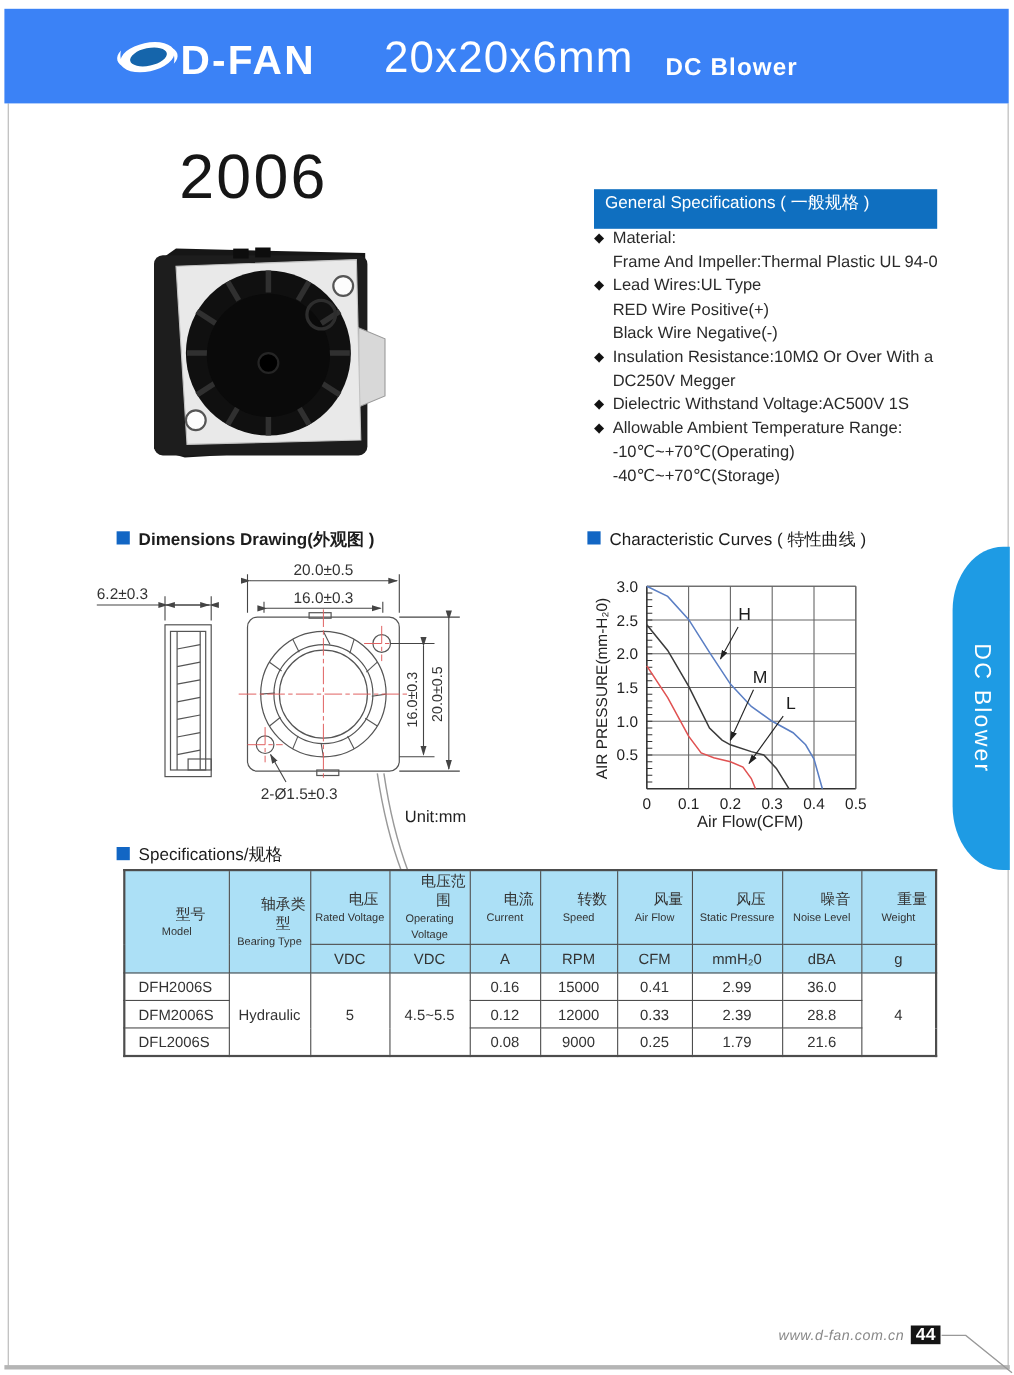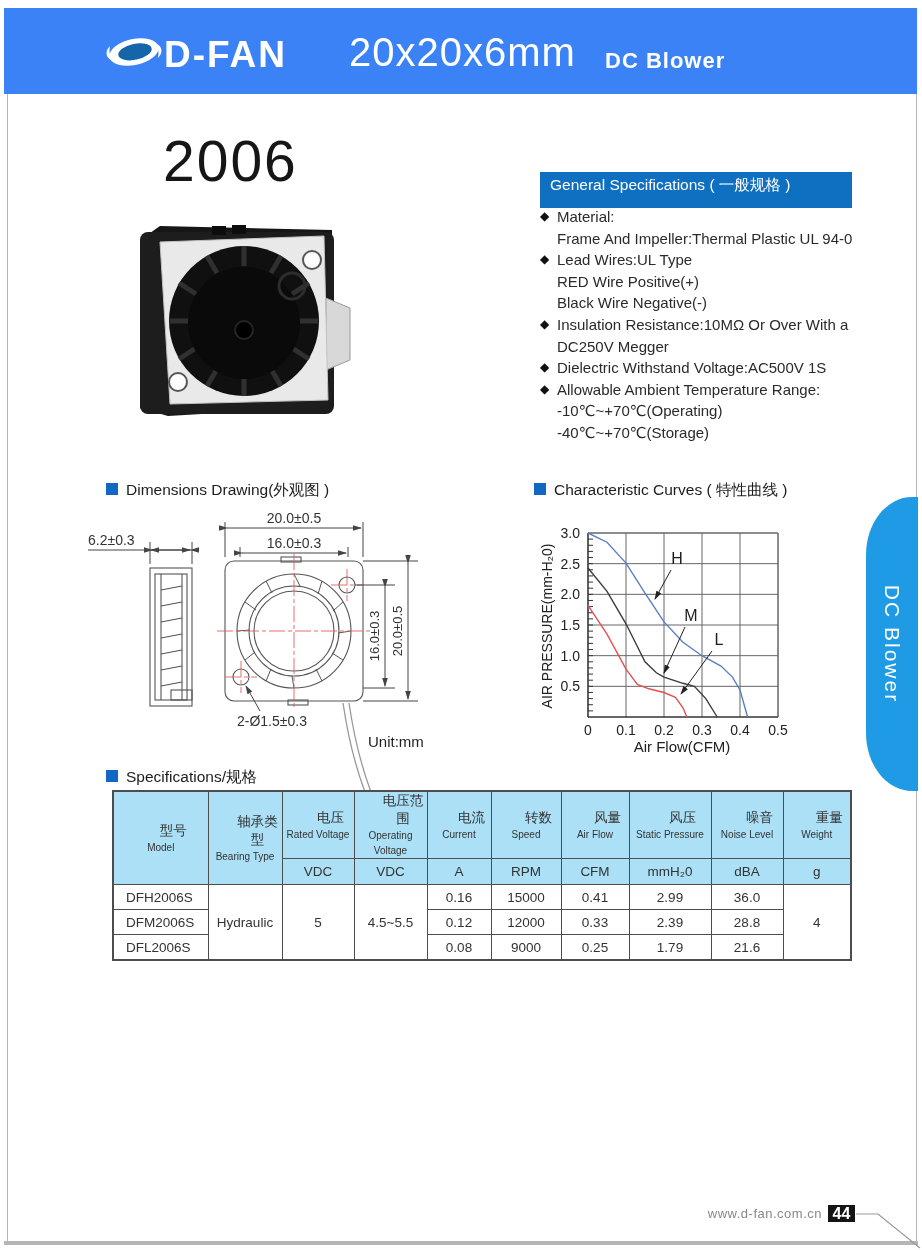--- a/index.html
+++ b/index.html
@@ -44,21 +44,21 @@
   .spec-table td{height:24px;}
   .spec-table .zh{display:block;font-size:13.5px;padding-left:25px;}
   .spec-table .en{display:block;font-size:10px;line-height:15px;}
   .spec-table td.model{text-align:left;padding-left:12px;}
   
   .side-tab{position:absolute;left:866px;top:497px;width:52px;height:294px;background:#1e9be4;
             border-top-left-radius:46px 58px;border-bottom-left-radius:46px 58px;}
   .side-tab span{position:absolute;left:14px;top:50%;transform:translateY(-50%);
             writing-mode:vertical-rl;color:#fff;font-size:21px;letter-spacing:2px;white-space:nowrap;}
   
-  .site{position:absolute;left:650px;top:1206px;width:172px;text-align:right;font-size:13px;color:#888;letter-spacing:.5px;}
+  .site{position:absolute;left:650px;top:1206px;width:172px;text-align:right;font-size:13px;color:#888;letter-spacing:.5px;font-style:italic;}
   .pageno{position:absolute;left:828px;top:1205px;width:27px;height:17px;background:#141414;color:#fff;
           font-size:16px;font-weight:bold;text-align:center;line-height:17px;}
   .corner-svg{position:absolute;left:854px;top:1200px;}
 </style>
 </head>
 <body>
 
 <div class="page">
 
   <div class="edge-left"></div>
@@ -116,21 +116,21 @@
       <li><span>RED Wire Positive(+)</span></li>
       <li><span>Black Wire Negative(-)</span></li>
       <li><span class="diamond">◆</span><span>Insulation Resistance:10MΩ Or Over With a</span></li>
       <li><span>DC250V Megger</span></li>
       <li><span class="diamond">◆</span><span>Dielectric Withstand Voltage:AC500V 1S</span></li>
       <li><span class="diamond">◆</span><span>Allowable Ambient Temperature Range:</span></li>
       <li><span>-10℃~+70℃(Operating)</span></li>
       <li><span>-40℃~+70℃(Storage)</span></li>
     </ul>
 
-  <div class="sec-title" style="left:106px;top:480px;">
+  <div class="sec-title" style="left:106px;top:480px;font-weight:bold;">
     <span class="sq"></span><span>Dimensions Drawing(外观图 )</span>
   </div>
   <div class="sec-title" style="left:534px;top:480px;">
     <span class="sq"></span><span>Characteristic Curves ( 特性曲线 )</span>
   </div>
   <div class="sec-title" style="left:106px;top:767px;">
     <span class="sq"></span><span>Specifications/规格</span>
   </div>
 
   <svg class="dims-svg" width="430" height="300" viewBox="0 0 430 300">

